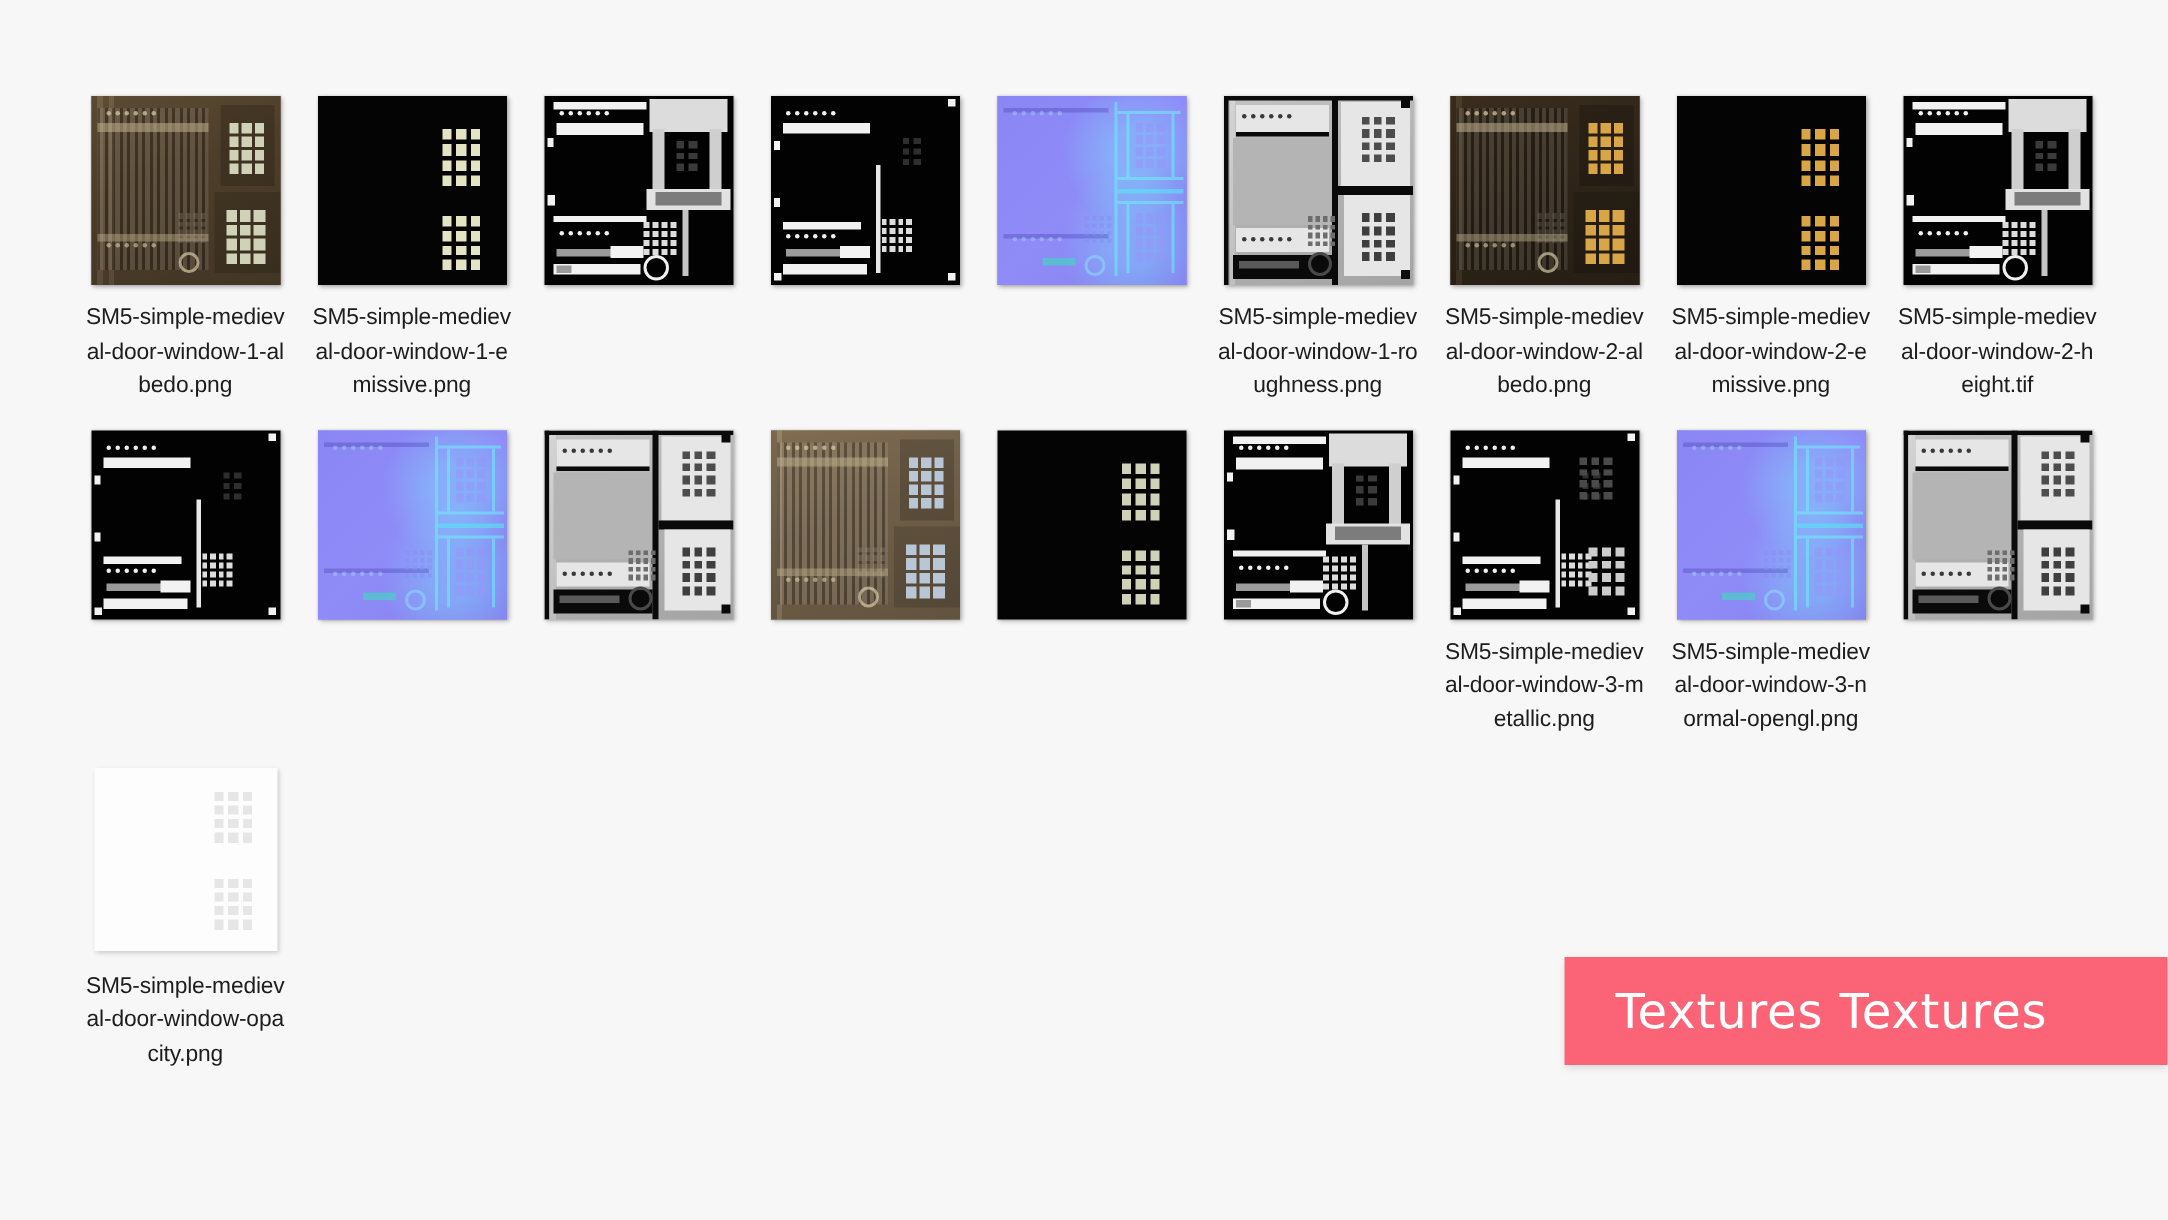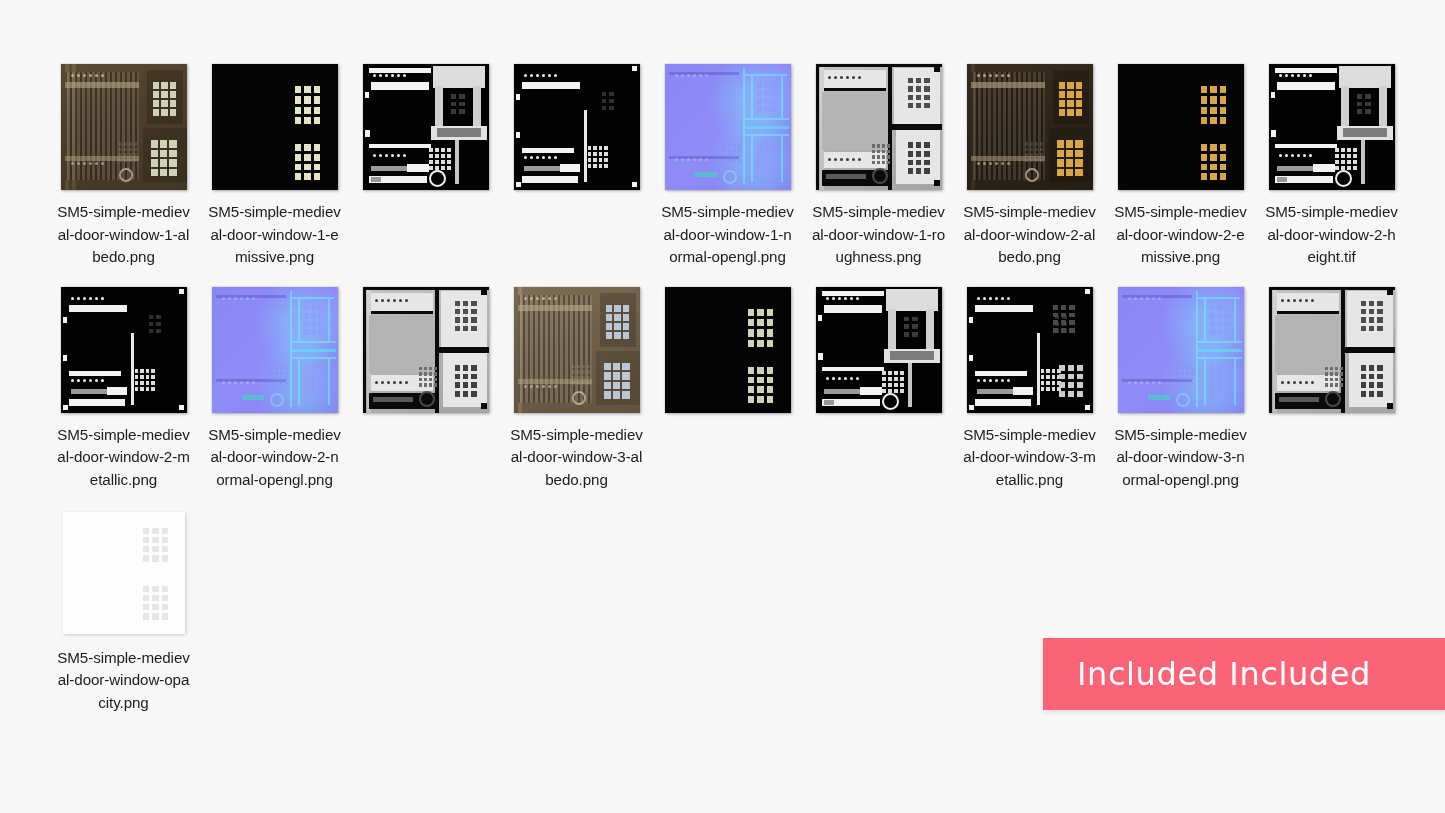--- a/index.html
+++ b/index.html
@@ -472,21 +472,20 @@
             <span style="background: rgba(140, 140, 245, 0.5);"></span>
             <span style="background: rgba(140, 140, 245, 0.5);"></span>
             <span style="background: rgba(140, 140, 245, 0.5);"></span>
             <span style="background: rgba(140, 140, 245, 0.5);"></span>
             <span style="background: rgba(140, 140, 245, 0.5);"></span>
           </div>
           <div class="n-edge" style="left: 30px; top: 108px; width: 22px; height: 5px; background: rgba(60, 220, 190, 0.6);"></div>
           <div class="ring" style="left: 58px; top: 106px; width: 10px; height: 10px; border-color: rgba(140, 220, 255, 0.55);"></div>
         </div>
       </div>
-      <div class="file-label">SM5-simple-medieval-door-window-1-normal-opengl.png</div>
     </div>
     <div class="file-item">
       <div class="thumb-wrap">
         <div class="thumb rough">
           <div class="rdark" style="left: 0px; top: 0px; width: 126px; height: 3px;"></div>
           <div class="rdark" style="left: 0px; top: 0px; width: 3px; height: 126px;"></div>
           <div class="rlight" style="left: 8px; top: 6px; width: 62px; height: 18px;"></div>
           <div class="rdark" style="left: 8px; top: 24px; width: 62px; height: 3px;"></div>
           <div class="rmid" style="left: 6px; top: 28px; width: 66px; height: 58px; background: rgb(180, 180, 180);"></div>
           <div class="rlight" style="left: 8px; top: 88px; width: 62px; height: 16px;"></div>
@@ -791,21 +790,20 @@
             <span style="background: rgb(46, 46, 46);"></span>
             <span style="background: rgb(46, 46, 46);"></span>
             <span style="background: rgb(46, 46, 46);"></span>
             <span style="background: rgb(46, 46, 46);"></span>
           </div>
           <div class="wshape" style="left: 118px; top: 2px; width: 5px; height: 5px;"></div>
           <div class="wshape" style="left: 118px; top: 118px; width: 5px; height: 5px;"></div>
           <div class="wshape" style="left: 2px; top: 118px; width: 5px; height: 5px;"></div>
         </div>
       </div>
-      <div class="file-label">SM5-simple-medieval-door-window-2-metallic.png</div>
     </div>
     <div class="file-item">
       <div class="thumb-wrap">
         <div class="thumb normal">
           <div class="n-edge" style="left: 78px; top: 4px; width: 2px; height: 116px;"></div>
           <div class="n-edge" style="left: 80px; top: 10px; width: 42px; height: 2px;"></div>
           <div class="n-edge" style="left: 80px; top: 54px; width: 44px; height: 2px;"></div>
           <div class="n-edge" style="left: 80px; top: 62px; width: 44px; height: 3px; background: rgba(90, 225, 245, 0.65);"></div>
           <div class="n-edge" style="left: 80px; top: 70px; width: 44px; height: 2px;"></div>
           <div class="n-edge" style="left: 86px; top: 12px; width: 2px; height: 42px;"></div>
@@ -873,21 +871,20 @@
             <span style="background: rgba(140, 140, 245, 0.5);"></span>
             <span style="background: rgba(140, 140, 245, 0.5);"></span>
             <span style="background: rgba(140, 140, 245, 0.5);"></span>
             <span style="background: rgba(140, 140, 245, 0.5);"></span>
             <span style="background: rgba(140, 140, 245, 0.5);"></span>
           </div>
           <div class="n-edge" style="left: 30px; top: 108px; width: 22px; height: 5px; background: rgba(60, 220, 190, 0.6);"></div>
           <div class="ring" style="left: 58px; top: 106px; width: 10px; height: 10px; border-color: rgba(140, 220, 255, 0.55);"></div>
         </div>
       </div>
-      <div class="file-label">SM5-simple-medieval-door-window-2-normal-opengl.png</div>
     </div>
     <div class="file-item">
       <div class="thumb-wrap">
         <div class="thumb rough">
           <div class="rdark" style="left: 0px; top: 0px; width: 126px; height: 3px;"></div>
           <div class="rdark" style="left: 0px; top: 0px; width: 3px; height: 126px;"></div>
           <div class="rlight" style="left: 8px; top: 6px; width: 62px; height: 18px;"></div>
           <div class="rdark" style="left: 8px; top: 24px; width: 62px; height: 3px;"></div>
           <div class="rmid" style="left: 6px; top: 28px; width: 66px; height: 58px; background: rgb(180, 180, 180);"></div>
           <div class="rlight" style="left: 8px; top: 88px; width: 62px; height: 16px;"></div>
@@ -1031,21 +1028,20 @@
             <i style="background: rgba(220, 205, 170, 0.6);"></i>
             <i style="background: rgba(220, 205, 170, 0.6);"></i>
             <i style="background: rgba(220, 205, 170, 0.6);"></i>
             <i style="background: rgba(220, 205, 170, 0.6);"></i>
             <i style="background: rgba(220, 205, 170, 0.6);"></i>
             <i style="background: rgba(220, 205, 170, 0.6);"></i>
           </div>
           <div class="ring" style="left: 58px; top: 104px; width: 10px; height: 10px; border-color: rgba(225, 210, 175, 0.65);"></div>
         </div>
       </div>
-      <div class="file-label">SM5-simple-medieval-door-window-3-albedo.png</div>
     </div>
     <div class="file-item">
       <div class="thumb-wrap">
         <div class="thumb emissive">
           <div class="grid-panes" style="left: 83px; top: 22px; width: 26px; height: 38px; grid-template-columns: repeat(3, 1fr); grid-template-rows: repeat(4, 1fr); gap: 3px;">
             <span style="background: rgb(207, 210, 183);"></span>
             <span style="background: rgb(207, 210, 183);"></span>
             <span style="background: rgb(207, 210, 183);"></span>
             <span style="background: rgb(207, 210, 183);"></span>
             <span style="background: rgb(207, 210, 183);"></span>
@@ -1422,14 +1418,14 @@
             <span style="background: rgb(230, 230, 230);"></span>
             <span style="background: rgb(230, 230, 230);"></span>
           </div>
         </div>
       </div>
       <div class="file-label">SM5-simple-medieval-door-window-opacity.png</div>
     </div>
   </div>
 
 <div id="banner">
-  <span id="banner-text">Included Included</span>
+  <span id="banner-text">Textures Textures</span>
 </div>
 
 </body></html>

